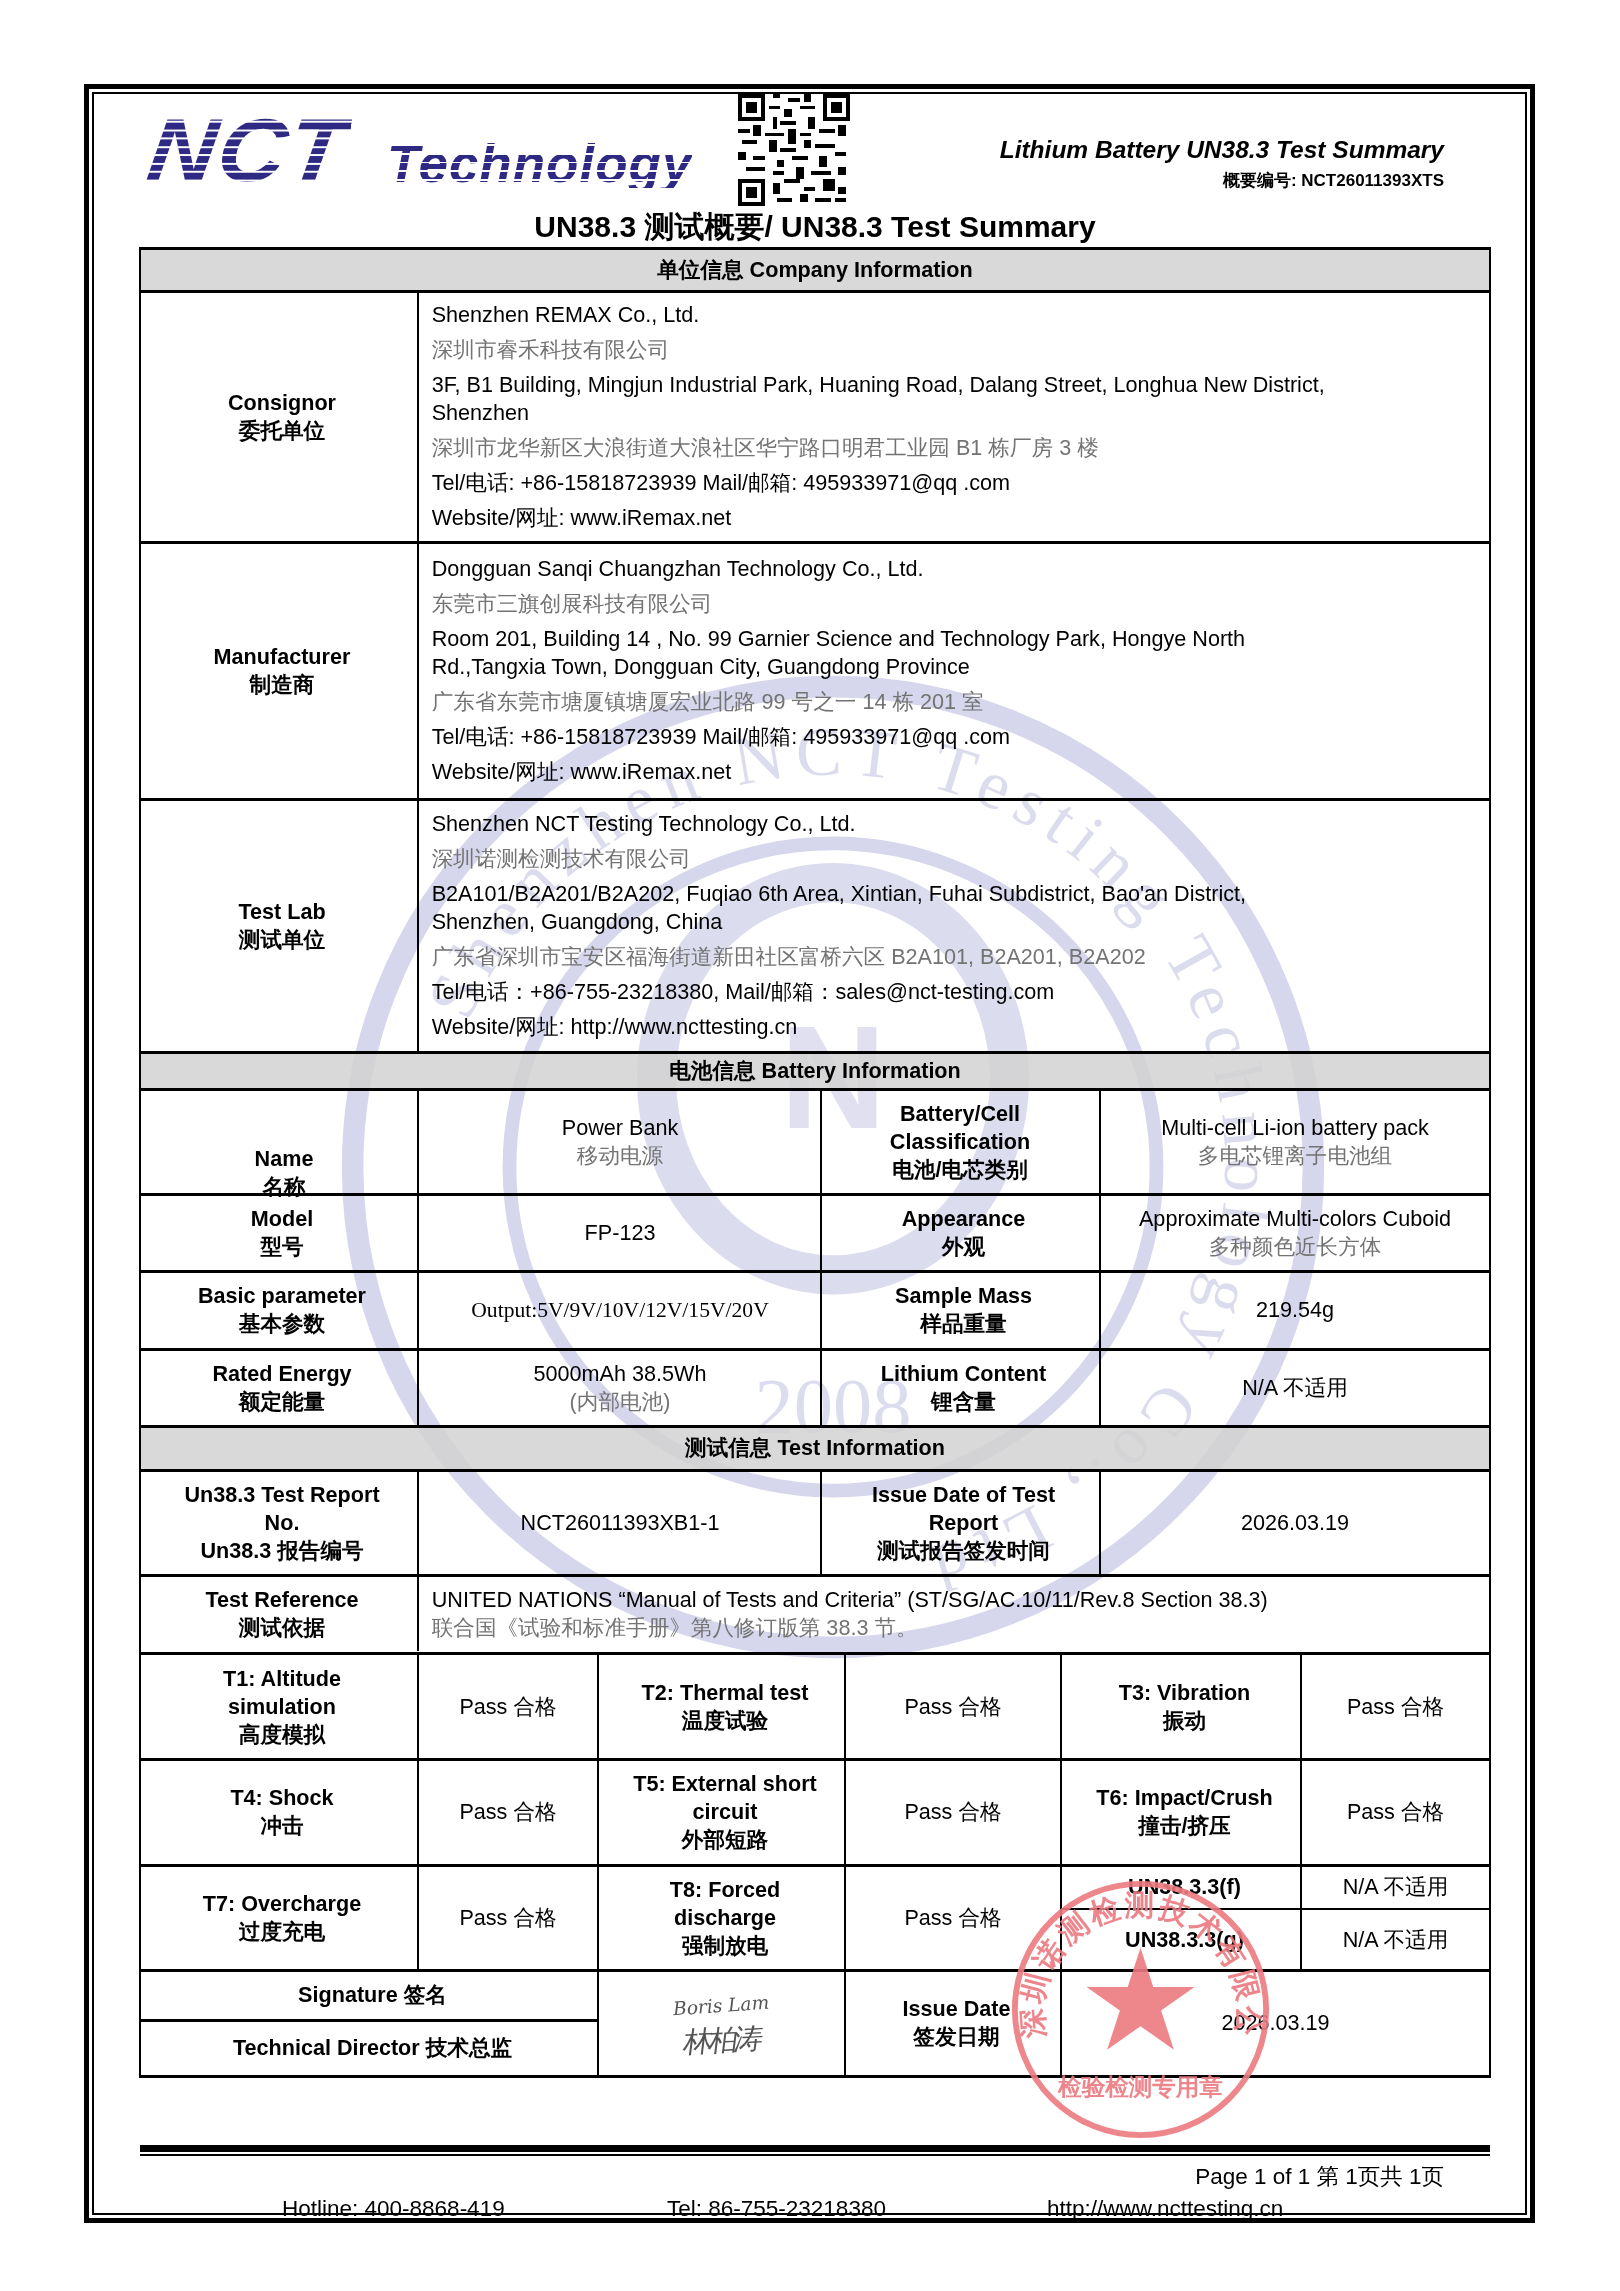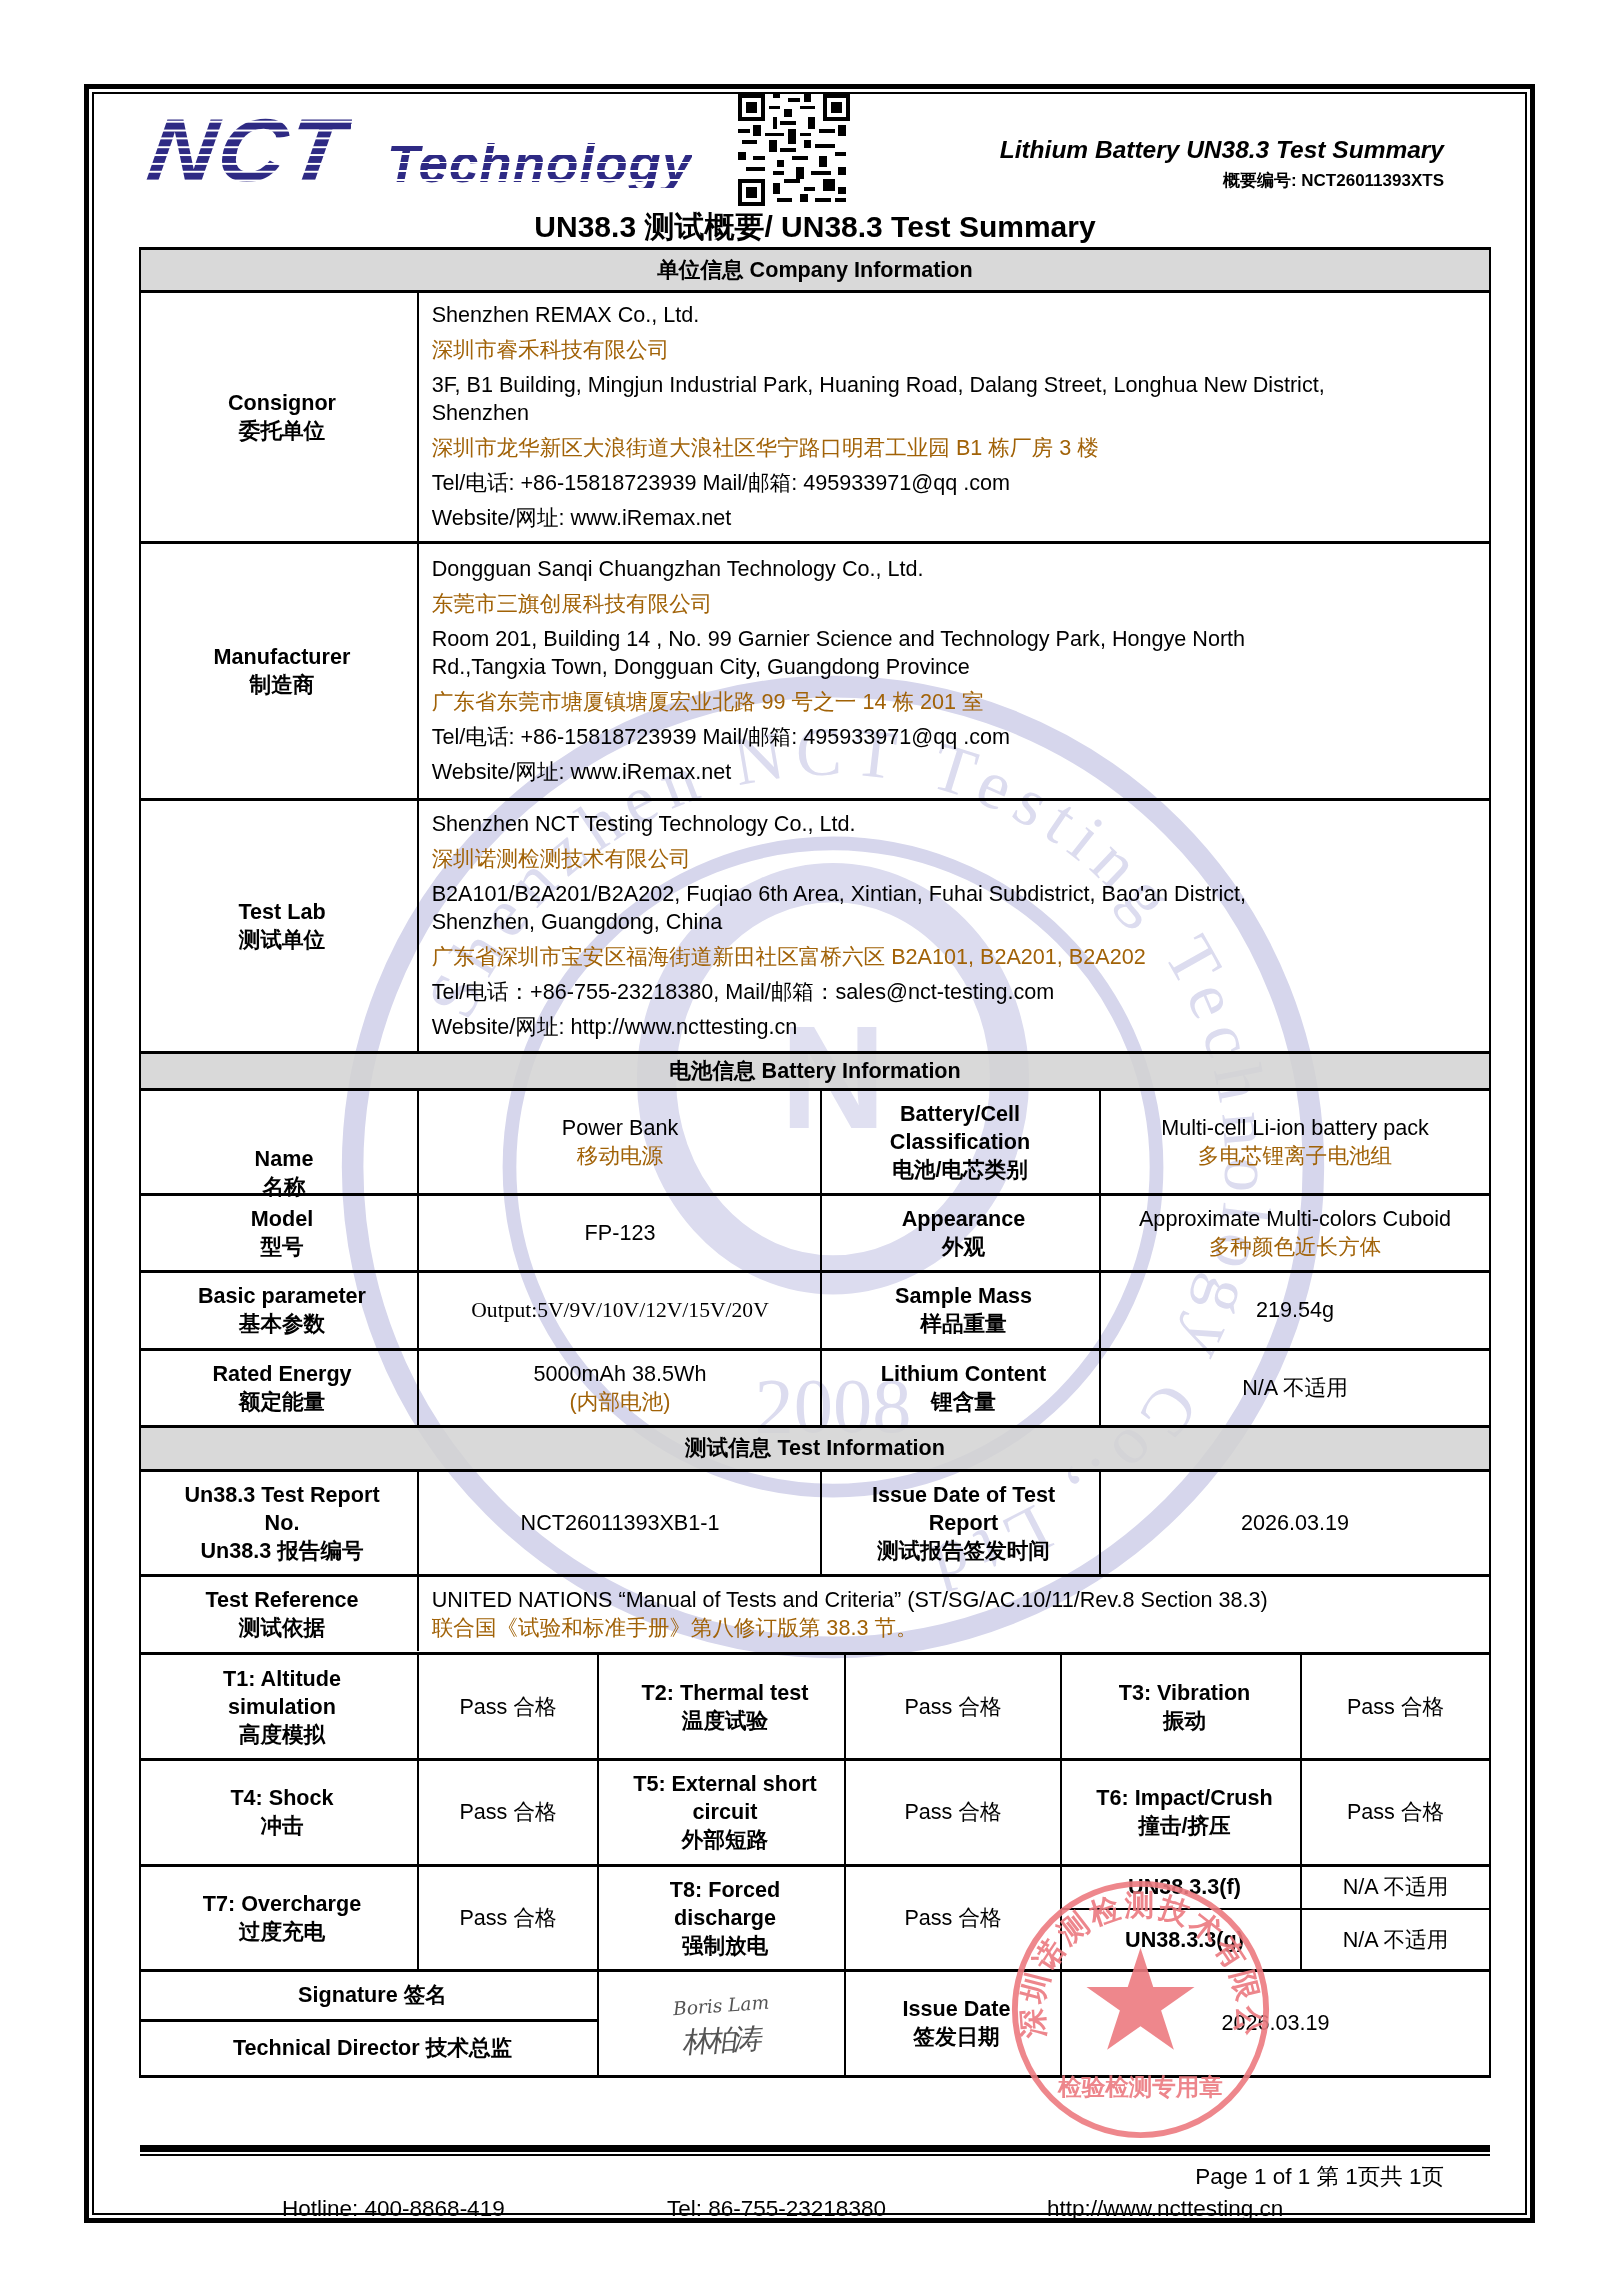--- a/index.html
+++ b/index.html
@@ -25,21 +25,21 @@
 
   .main-title { position:absolute; left:140px; width:1350px; top:206px; text-align:center; font-size:30px; font-weight:bold; line-height:41px; }
   .cell { position:absolute; box-sizing:border-box; display:flex; flex-direction:column; justify-content:center; align-items:center; text-align:center; font-size:21.6px; line-height:28px; }
   .b { font-weight:bold;padding-left:7px; }
   .sec { background:rgba(210,210,210,0.85); font-weight:bold; font-size:21.6px; }
   .left { align-items:flex-start; text-align:left; padding-left:13.7px; }
   .hl { position:absolute; height:2.9px; background:#000; }
   .vl { position:absolute; width:2px; background:#000; }
   .info-lines div { line-height:28px; font-size:21.6px; }
   .info-lines div.gap { margin-top:6.9px; }
-  .cn-light { color:#a16207; font-weight:normal; }
+  .cn-light { color:#737373; font-weight:normal; }
 
   .footer-line1 { position:absolute; left:140px; width:1350px; top:2145px; height:6.9px; background:#000; }
   .footer-line2 { position:absolute; left:140px; width:1350px; top:2154px; height:2px; background:#000; }
   .page-no { position:absolute; right:176px; top:2162px; font-size:22.5px; line-height:29px; }
   .footer-row { position:absolute; top:2194px; font-size:22.5px; line-height:29px; }
 
   .watermark { position:absolute; left:333px; top:667px; width:1000px; height:1000px; pointer-events:none; z-index:0; }
   .stamp { position:absolute; left:1008px; top:1877px; width:265px; height:265px; pointer-events:none; z-index:5; }
   .layer { position:absolute; left:0; top:0; width:1620px; height:2292px; z-index:1; }
 </style>

